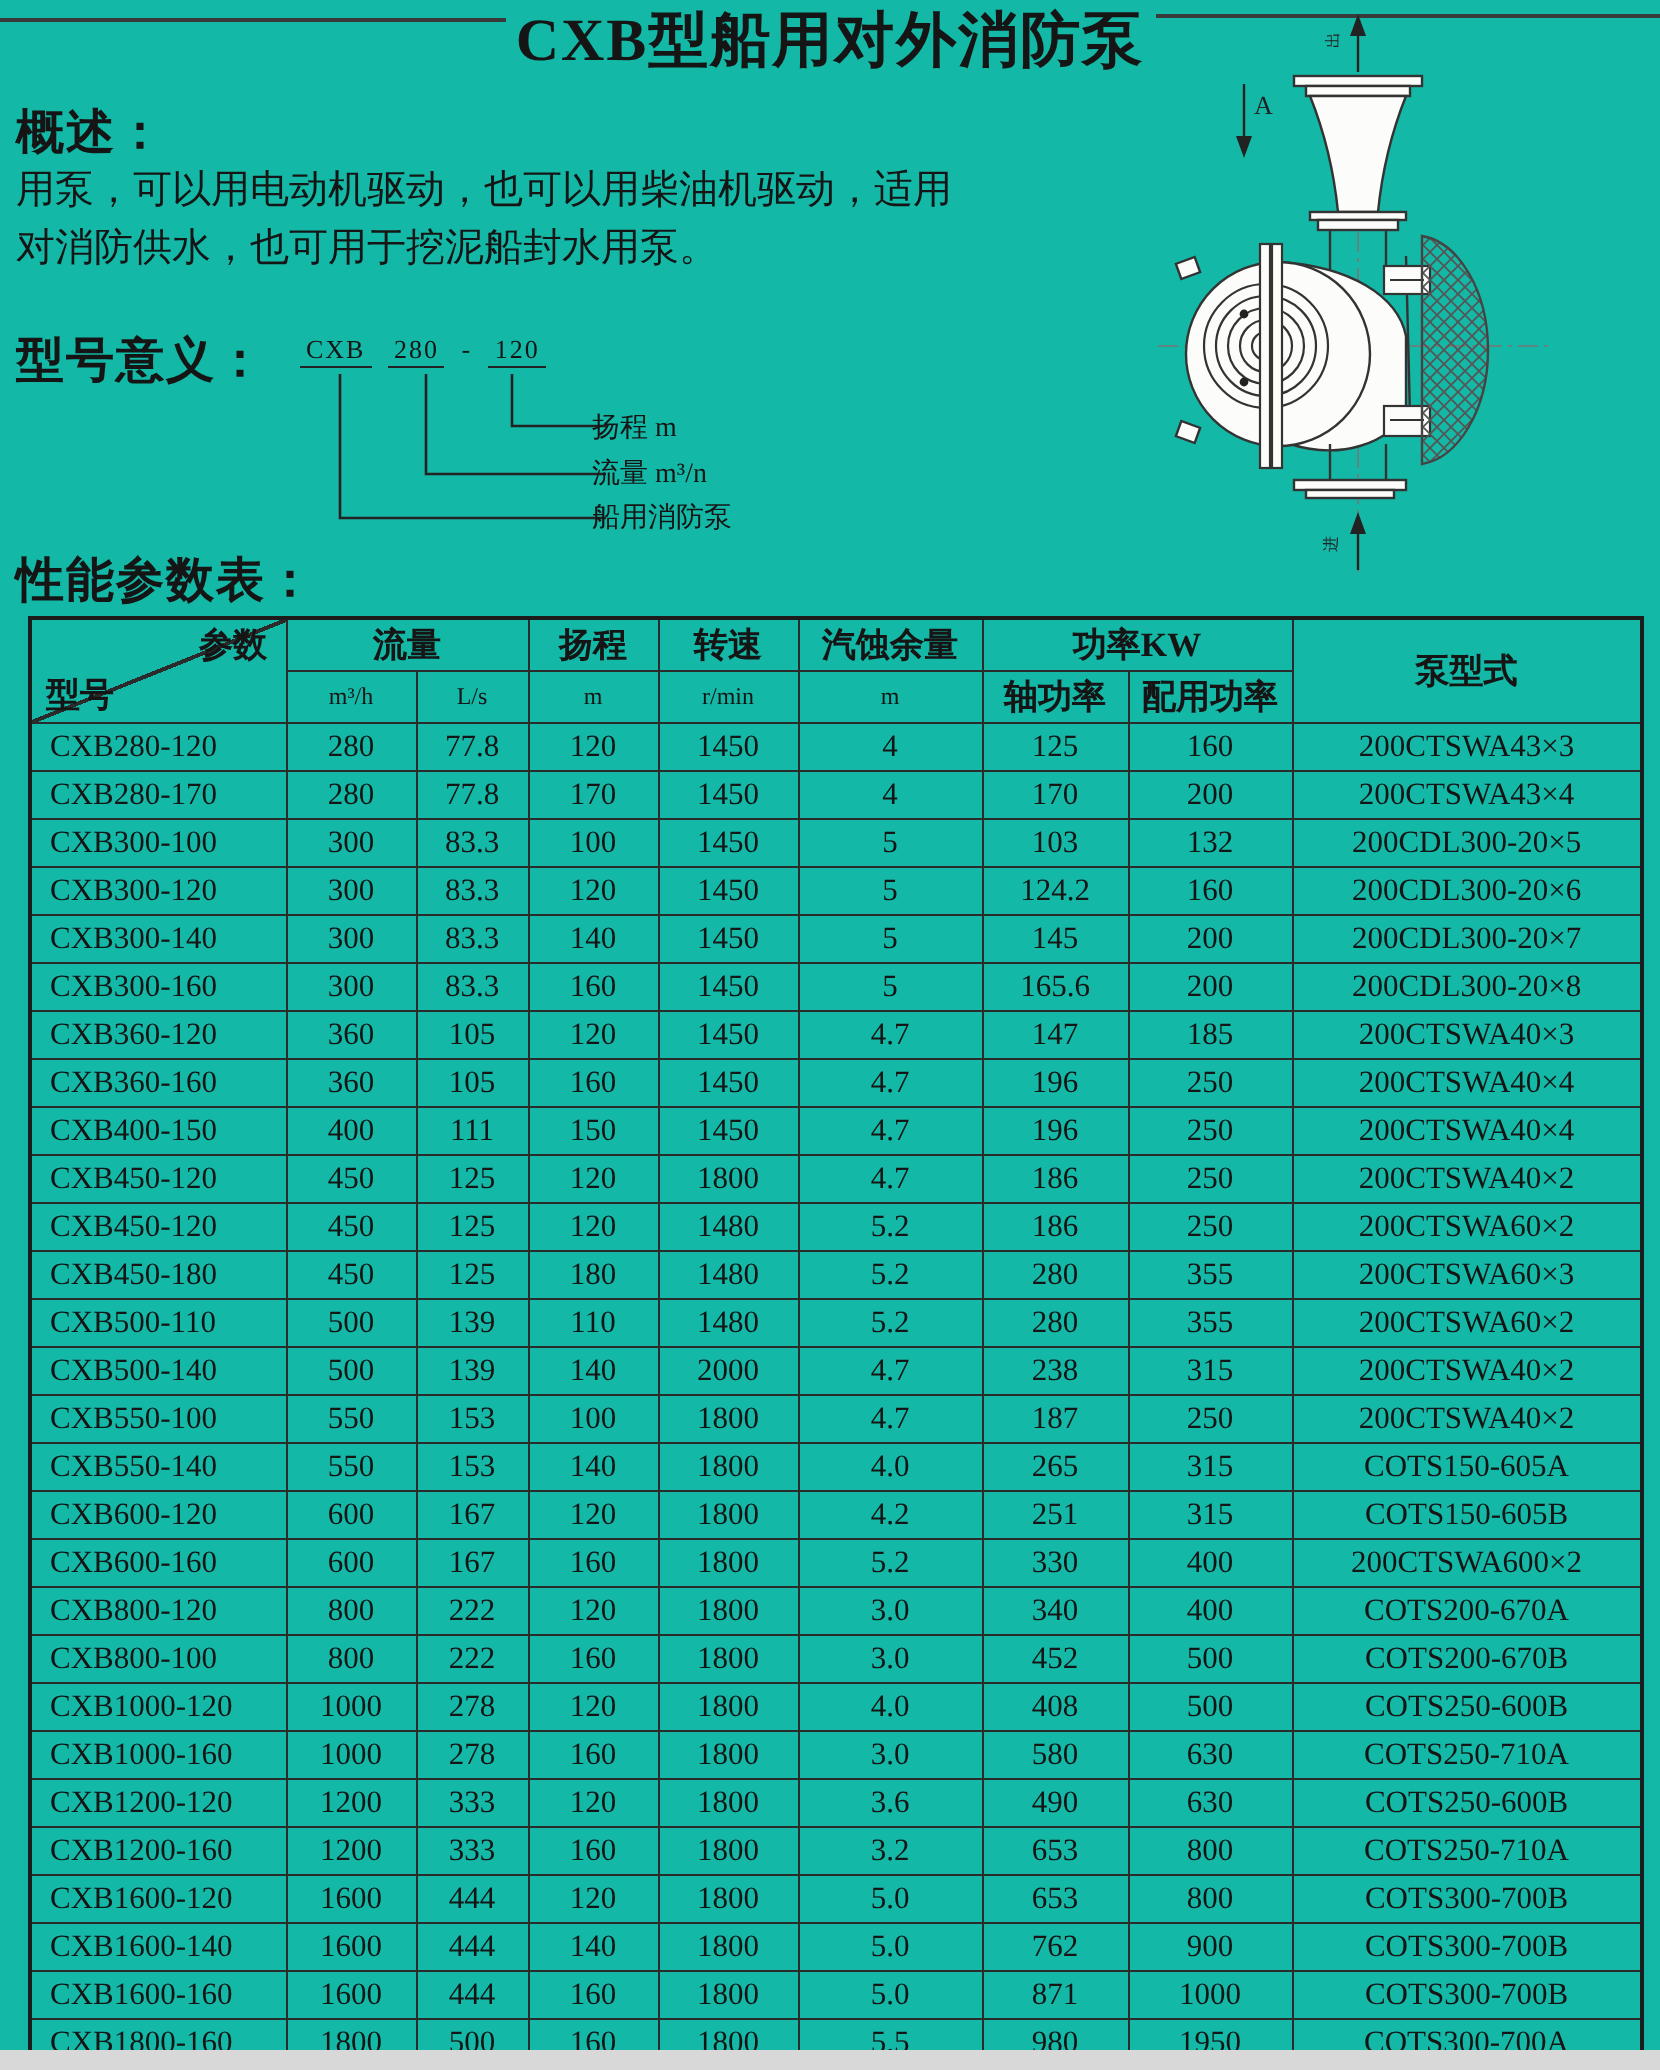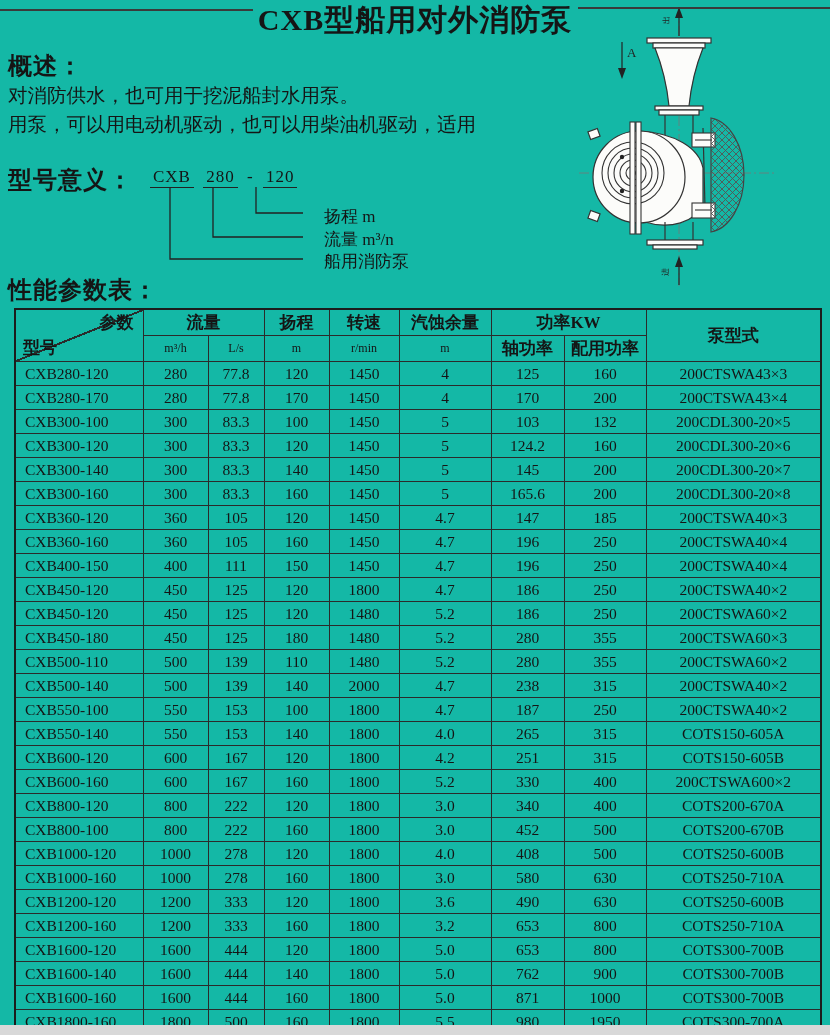--- a/index.html
+++ b/index.html
@@ -13,25 +13,25 @@
     position:absolute; top:0; left:0; width:100%; margin:0;
     text-align:center; font-size:30px; font-weight:bold; letter-spacing:1px;
   }
   .sec-heading {
     position:absolute; margin:0; left:8px;
     font-size:24px; font-weight:bold; letter-spacing:1px;
   }
   .overview-text { position:absolute; left:8px; top:82px; width:570px;
     font-size:19.5px; line-height:28.5px; }
   .overview-text .indent { text-indent:2em; }
-  .model-code { position:absolute; left:150px; top:167px; font-size:17px; letter-spacing:1px;font-family:Liberation Serif, serif; }
+  .model-code { position:absolute; left:150px; top:167px; font-size:13px; letter-spacing:1px;font-family:Liberation Serif, serif; }
   .code-part { border-bottom:1.5px solid #222; padding:0 3px 1px 3px; margin-right:4px; }
   .code-sep { margin-right:4px; }
   .model-lines { position:absolute; left:150px; top:186px; }
-  .model-label { position:absolute; left:324px; font-size:17px; white-space:nowrap; }
+  .model-label { position:absolute; left:296px; font-size:14px; white-space:nowrap; }
   .pump-drawing { position:absolute; left:575px; top:0; }
   .perf-table {
     position:absolute; left:14px; top:308px; width:806px;
     border-collapse:collapse; table-layout:fixed;
     border:2px solid #1c1c1c;
     padding-left:38px;
   }
   .perf-table th, .perf-table td {
     border:1px solid #2b2b2b; text-align:center; padding:0;
     overflow:hidden; white-space:nowrap;
@@ -56,22 +56,22 @@
 
 <div class="page">
 
   <div class="rule" style="left:0;top:9px;width:253px;"></div>
   <div class="rule" style="left:578px;top:7px;width:252px;"></div>
 
   <h1 class="title">CXB型船用对外消防泵</h1>
 
   <h2 class="sec-heading" style="top:50px;">概述：</h2>
   <div class="overview-text">
+    <div>用泵，可以用电动机驱动，也可以用柴油机驱动，适用</div>
     <div>对消防供水，也可用于挖泥船封水用泵。</div>
-    <div>用泵，可以用电动机驱动，也可以用柴油机驱动，适用</div>
   </div>
 
   <h2 class="sec-heading" style="top:164px;">型号意义：</h2>
 
   <div class="model-code">
     <span class="code-part">CXB</span>
     <span class="code-part">280</span>
     <span class="code-sep">-</span>
     <span class="code-part">120</span>
   </div>

